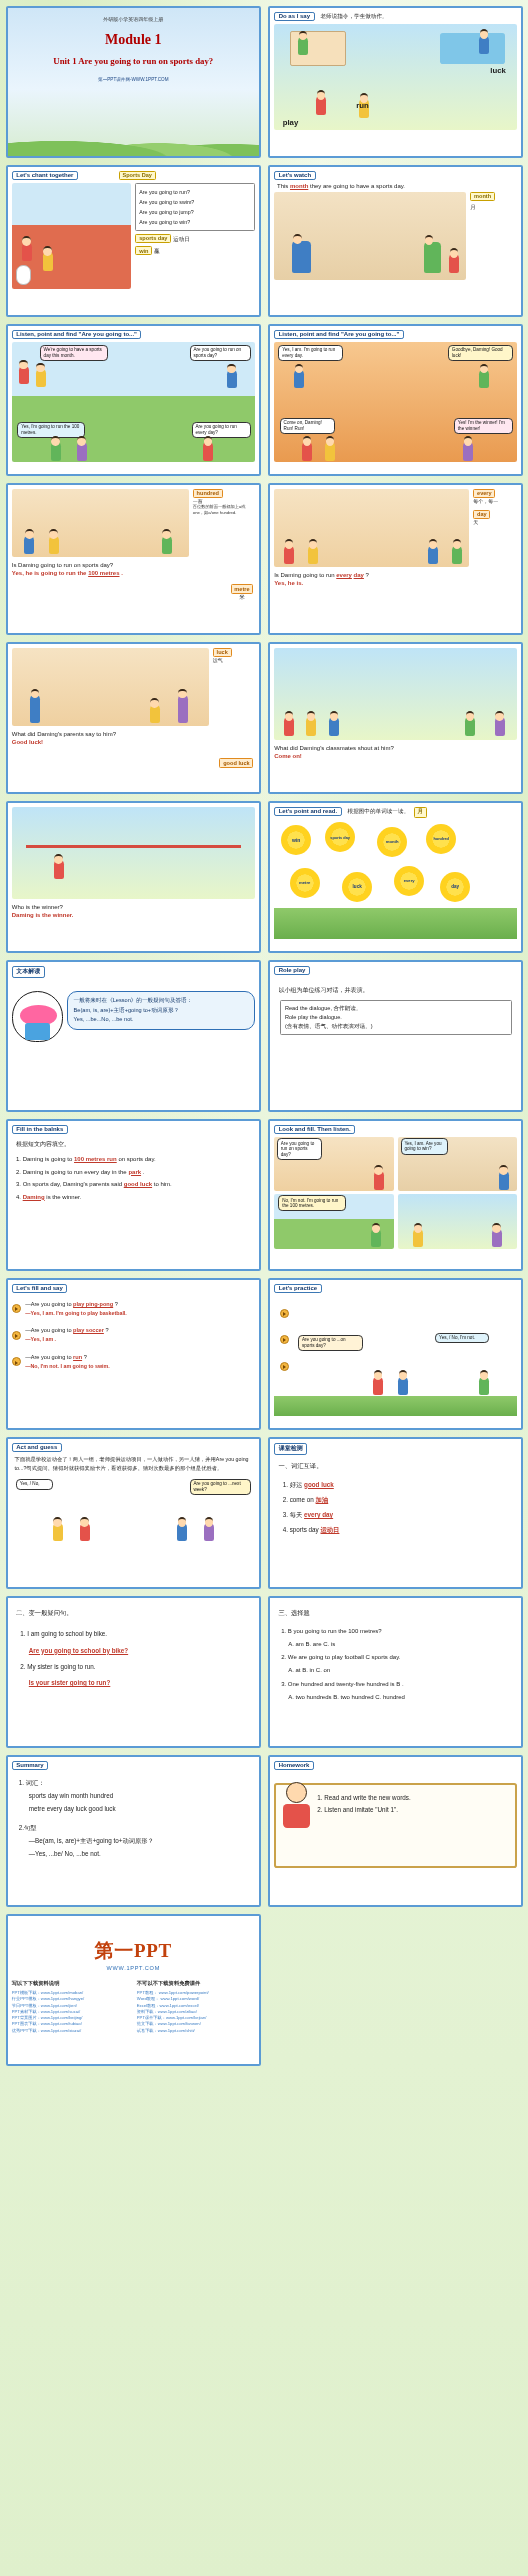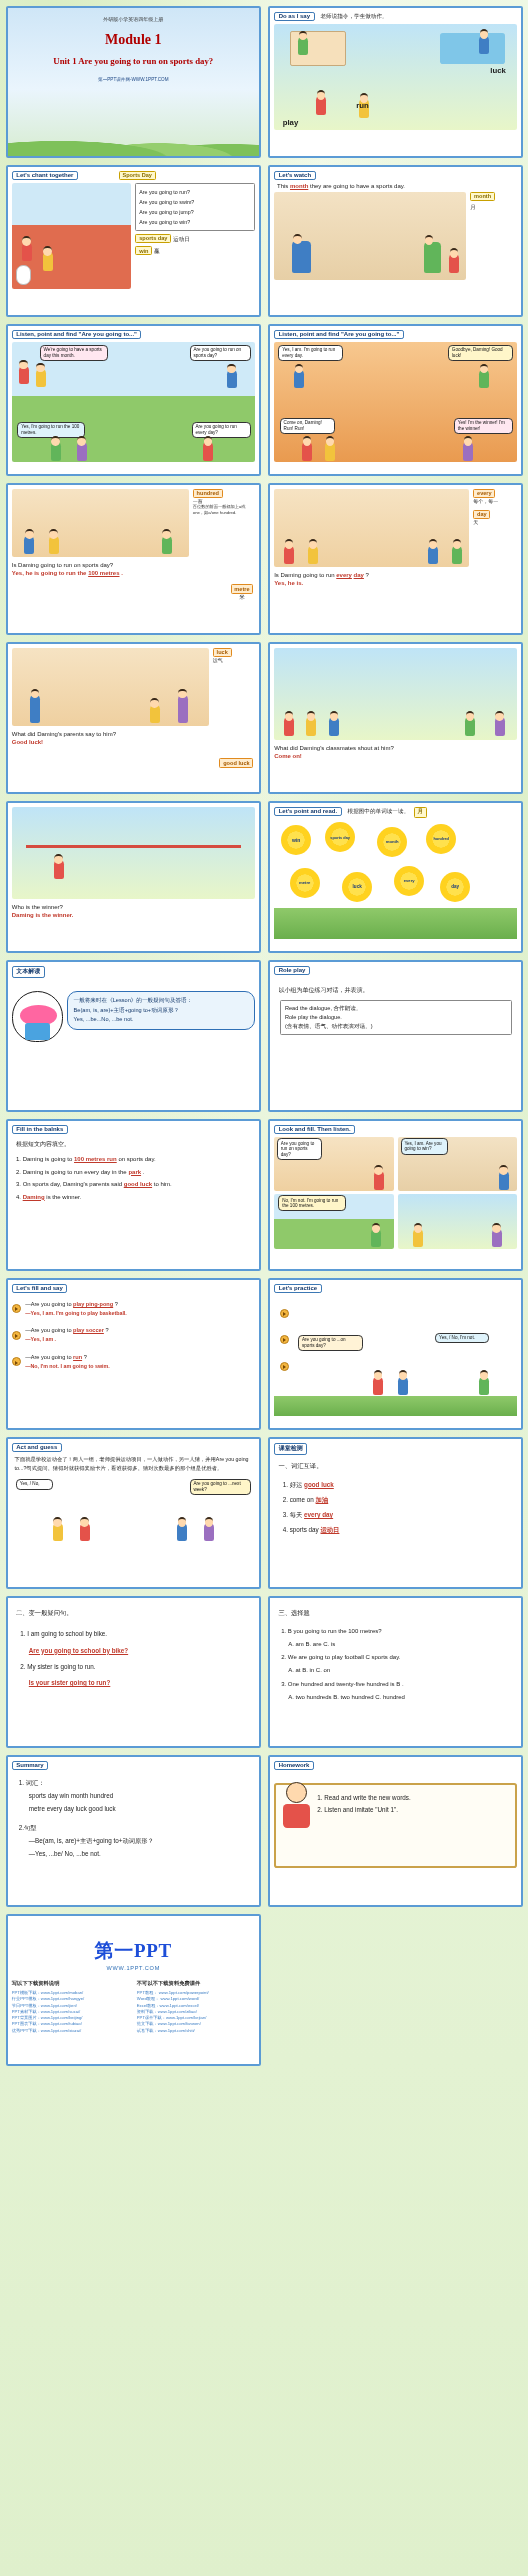--- a/index.html
+++ b/index.html
@@ -191,21 +191,21 @@
     background: #eaf4fc;
     padding: 4.2px 5.6px;
     font-size: 5.6px;
     line-height: 1.7;
     color: #14396b;
   }
 
   
   .footer-slide { background:#fff; }
   .ppt-logo {
-    font-size: 19px; font-weight: bold; color: #1d4ed8;
+    font-size: 19px; font-weight: bold; color: #c2410c;
     letter-spacing: 0.7px; text-align: center; margin-top: 18.3px;
     font-family: "Liberation Serif", serif;
   }
   .ppt-url { text-align:center; font-size: 5.6px; color:#2f6fb5; margin-top:1.4px; letter-spacing:0.7px;}
   .ppt-cols { display:flex; gap:7px; margin-top: 8.5px; font-size: 4.2px; color:#6b6b6b; line-height:1.5;}
   .ppt-cols h4 { font-size: 5.3px; color:#2b2b2b; margin: 0 0 2.1px 0; }
   .ppt-cols a { color:#3b7dc4; text-decoration:none; display:block; }
 
   .hw-frame {
     border: 2.1px solid #caa24a;

